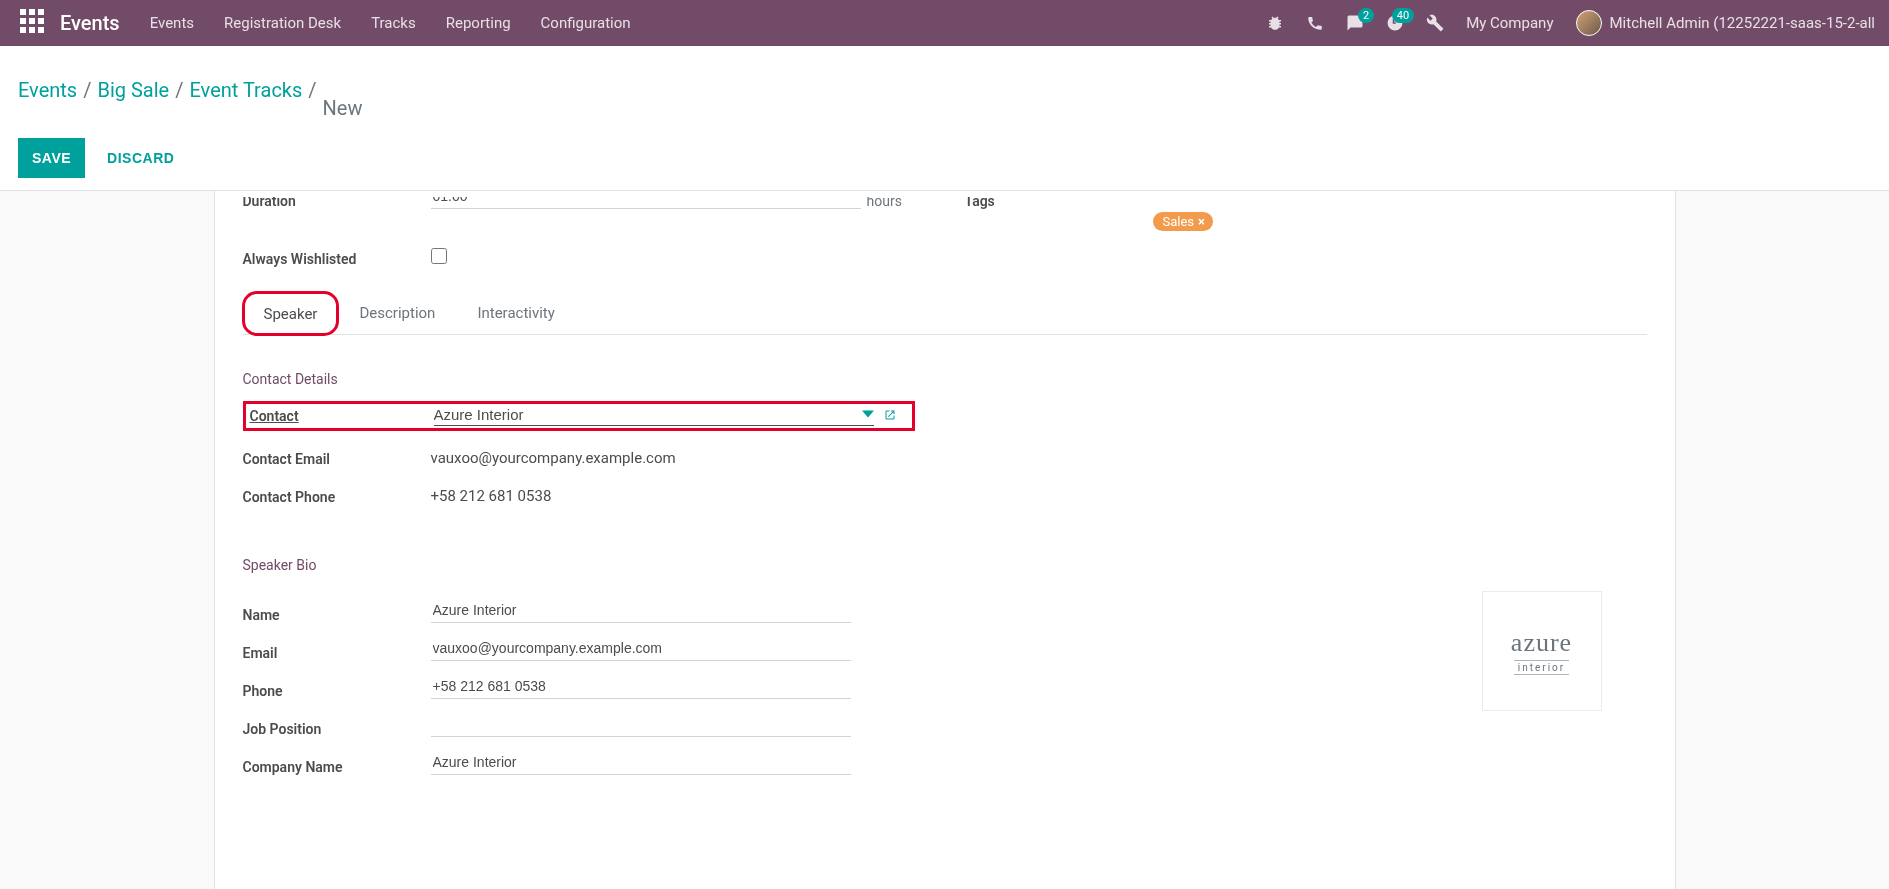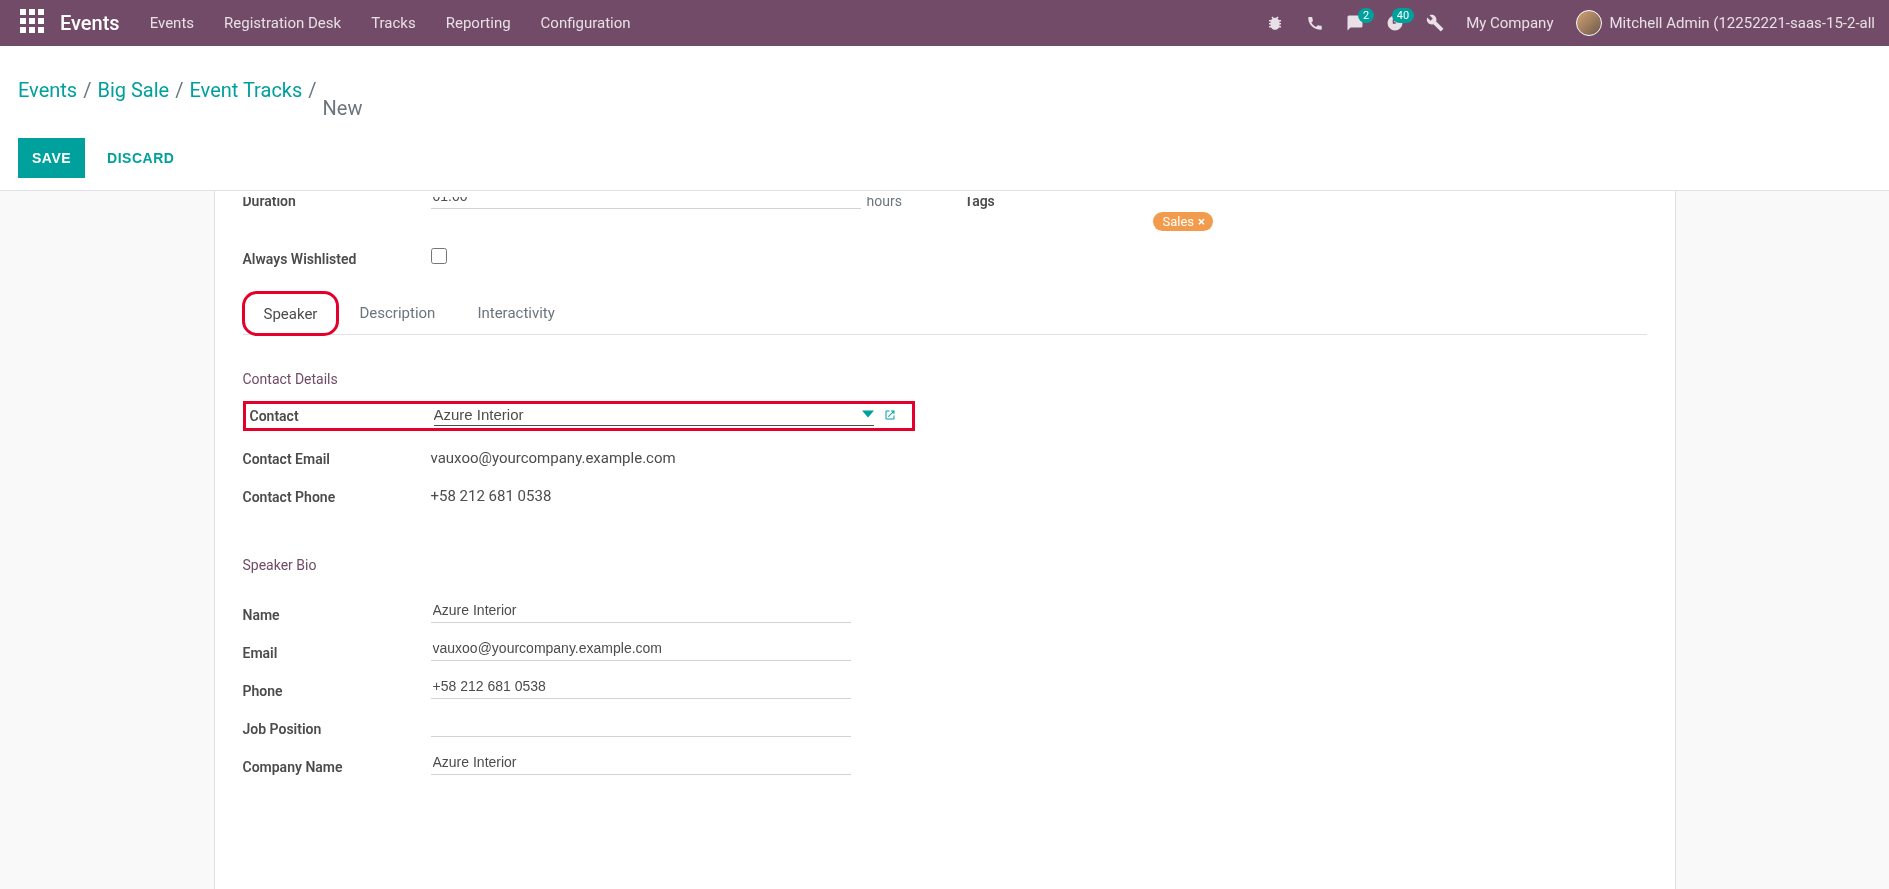--- a/index.html
+++ b/index.html
@@ -60,21 +60,21 @@
 
   
   .section-title { color: #714b67; font-size: 14px; margin: 36px 0 14px; }
   .form-grid .field-row { min-height: 36px; }
   .m2o-wrap { display: flex; align-items: center; gap: 6px; width: 440px; border-bottom: 1px solid #4c4c4c; padding-bottom: 2px; }
   .m2o-wrap input { border: none; flex: 1; font-size: 15px; color: #4c4c4c; outline: none; background: transparent; }
   .caret-down svg, .ext-link svg { width: 12px; height: 12px; fill: #00a09d; }
   .ext-link { margin-left: 10px; cursor: pointer; }
 
   .contact-highlight { border: 3px solid #e4002b; padding: 2px 4px; display: flex; align-items: center; width: 672px; }
-  .contact-highlight .field-label { width: 184px; }
+  .contact-highlight .field-label { width: 184px; text-decoration: underline; }
   
   .static-val { color: #4c4c4c; font-size: 15px; }
 
   .bio-row { display: flex; gap: 40px; }
   .bio-left { flex: 1; max-width: 720px; }
   .bio-right { width: 200px; display: flex; align-items: flex-start; justify-content: center; padding-top: 4px; padding-right: 10px; margin-left: auto; }
   .logo-box { width: 120px; height: 120px; border: 1px solid #e9ecef; display: flex; flex-direction: column; align-items: center; justify-content: center; }
   .logo-text-main { font-family: Georgia, serif; font-size: 26px; color: #6c757d; letter-spacing: 1px; }
   .logo-text-sub { font-size: 10px; color: #6c757d; letter-spacing: 2px; border-top: 1px solid #adb5bd; border-bottom: 1px solid #adb5bd; padding: 1px 4px; margin-top: 2px; }
 
@@ -231,16 +231,22 @@
         </div>
         <div class="field-row">
           <div class="field-label">Job Position</div>
           <div class="field-val"><input class="text-input" style="width: 420px;" value=""></div>
         </div>
         <div class="field-row">
           <div class="field-label">Company Name</div>
           <div class="field-val"><input class="text-input" style="width: 420px;" value="Azure Interior"></div>
         </div>
       </div>
+      <div class="bio-right">
+        <div class="logo-box">
+          <div class="logo-text-main">azure</div>
+          <div class="logo-text-sub">interior</div>
+        </div>
+      </div>
     </div>
 
   </div>
 </div>
 
 </body></html>

